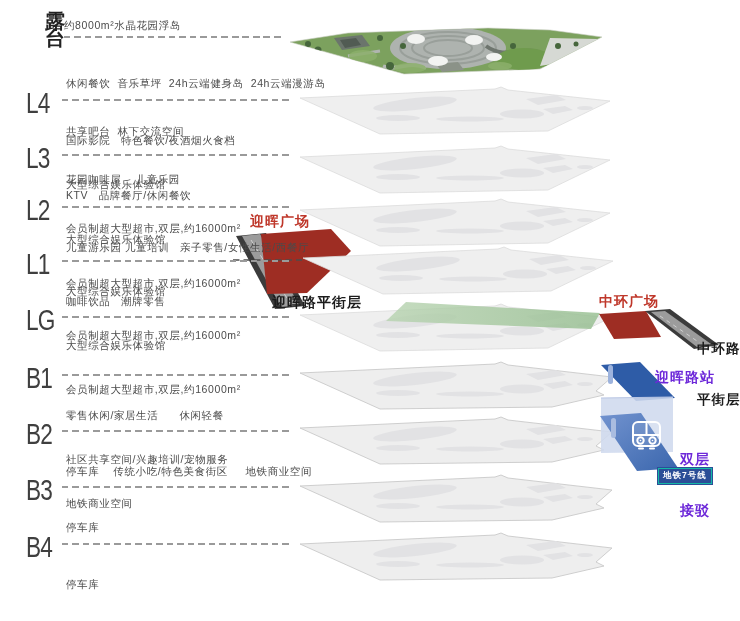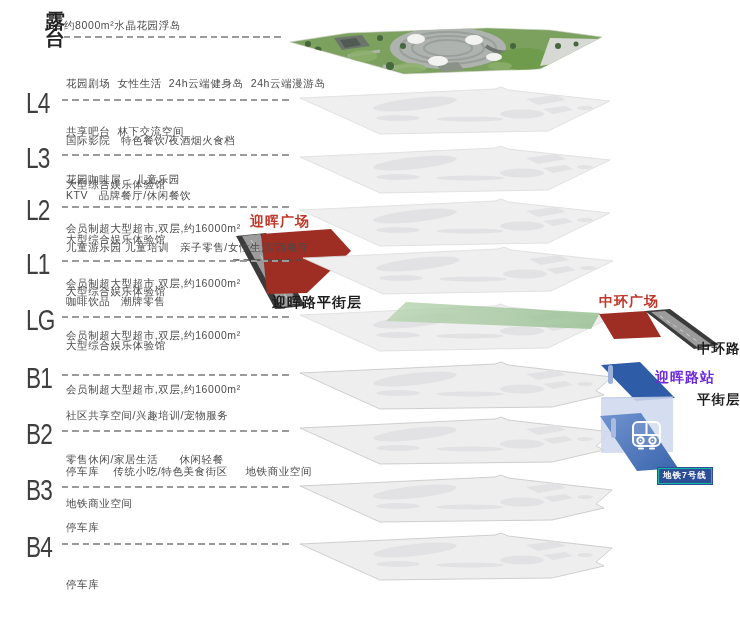--- a/index.html
+++ b/index.html
@@ -29,21 +29,21 @@
 <body>
 
 <div class="stage">
 
   <div class="leftcol abs" style="left:0;top:0;width:300px;height:621px;">
 
     <div class="abs terr" style="left:45px;top:13px;">露台</div>
     <div class="abs headline" style="left:64px;top:19px;">约8000m²水晶花园浮岛</div>
     <div class="abs dash" style="left:64px;top:36px;width:220px;"></div>
     <div class="abs desc terrace-lines" style="left:66px;top:43px;">
-      <div>花园剧场  女性生活  24h云端健身岛  24h云端漫游岛</div>
+      <div>休闲餐饮  音乐草坪  24h云端健身岛  24h云端漫游岛</div>
       <div>共享吧台  林下交流空间</div>
       <div>花园咖啡屋    儿童乐园</div>
     </div>
 
     <div class="abs lvl" style="left:26px;top:89px;">L4</div>
     <div class="abs dash" style="left:62px;top:99px;width:228px;"></div>
     <div class="abs desc" style="left:66px;top:103px;">
       <div>国际影院   特色餐饮/夜酒烟火食档</div>
       <div>大型综合娱乐体验馆</div>
       <div>会员制超大型超市,双层,约16000m²</div>
@@ -72,22 +72,22 @@
       <div>大型综合娱乐体验馆</div>
       <div>会员制超大型超市,双层,约16000m²</div>
     </div>
 
     <div class="abs lvl" style="left:26px;top:306px;">LG</div>
     <div class="abs dash" style="left:62px;top:316px;width:228px;"></div>
 
     <div class="abs lvl" style="left:26px;top:364px;">B1</div>
     <div class="abs dash" style="left:62px;top:374px;width:228px;"></div>
     <div class="abs desc" style="left:66px;top:378px;">
+      <div>零售休闲/家居生活      休闲轻餐</div>
       <div>社区共享空间/兴趣培训/宠物服务</div>
-      <div>零售休闲/家居生活      休闲轻餐</div>
       <div>地铁商业空间</div>
     </div>
 
     <div class="abs lvl" style="left:26px;top:420px;">B2</div>
     <div class="abs dash" style="left:62px;top:430px;width:228px;"></div>
     <div class="abs desc" style="left:66px;top:434px;">
       <div>停车库    传统小吃/特色美食街区     地铁商业空间</div>
     </div>
 
     <div class="abs lvl" style="left:26px;top:476px;">B3</div>
@@ -235,15 +235,19 @@
   </svg>
 
   <div class="abs ann red" style="left:250px;top:213px;">迎晖广场</div>
   <div class="abs ann dark" style="left:272px;top:294px;">迎晖路平街层</div>
   <div class="abs ann red" style="left:599px;top:293px;">中环广场</div>
   <div class="abs ann dark two" style="left:697px;top:306px;font-size:13.5px;">
     <div>中环路</div>
     <div>平街层</div>
   </div>
   <div class="abs ann blue" style="left:655px;top:369px;">迎晖路站</div>
+  <div class="abs ann blue two" style="left:680px;top:417px;">
+    <div>双层</div>
+    <div>接驳</div>
+  </div>
   <div class="abs badge" style="left:658px;top:468px;">地铁7号线</div>
 
 </div>
 
 </body></html>

